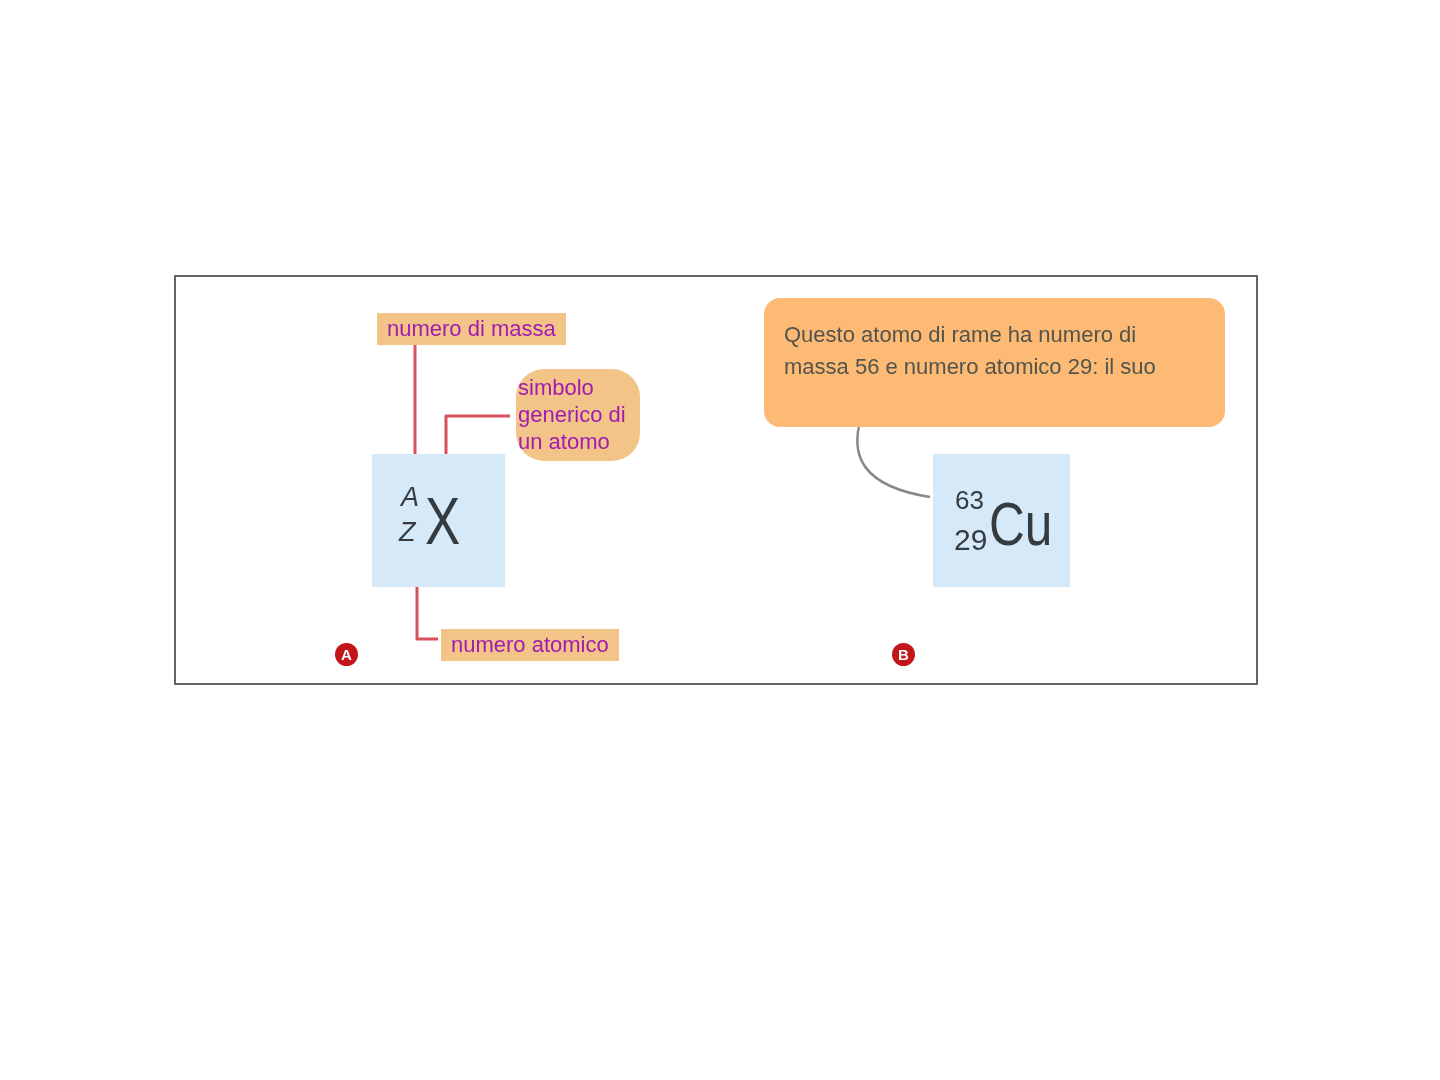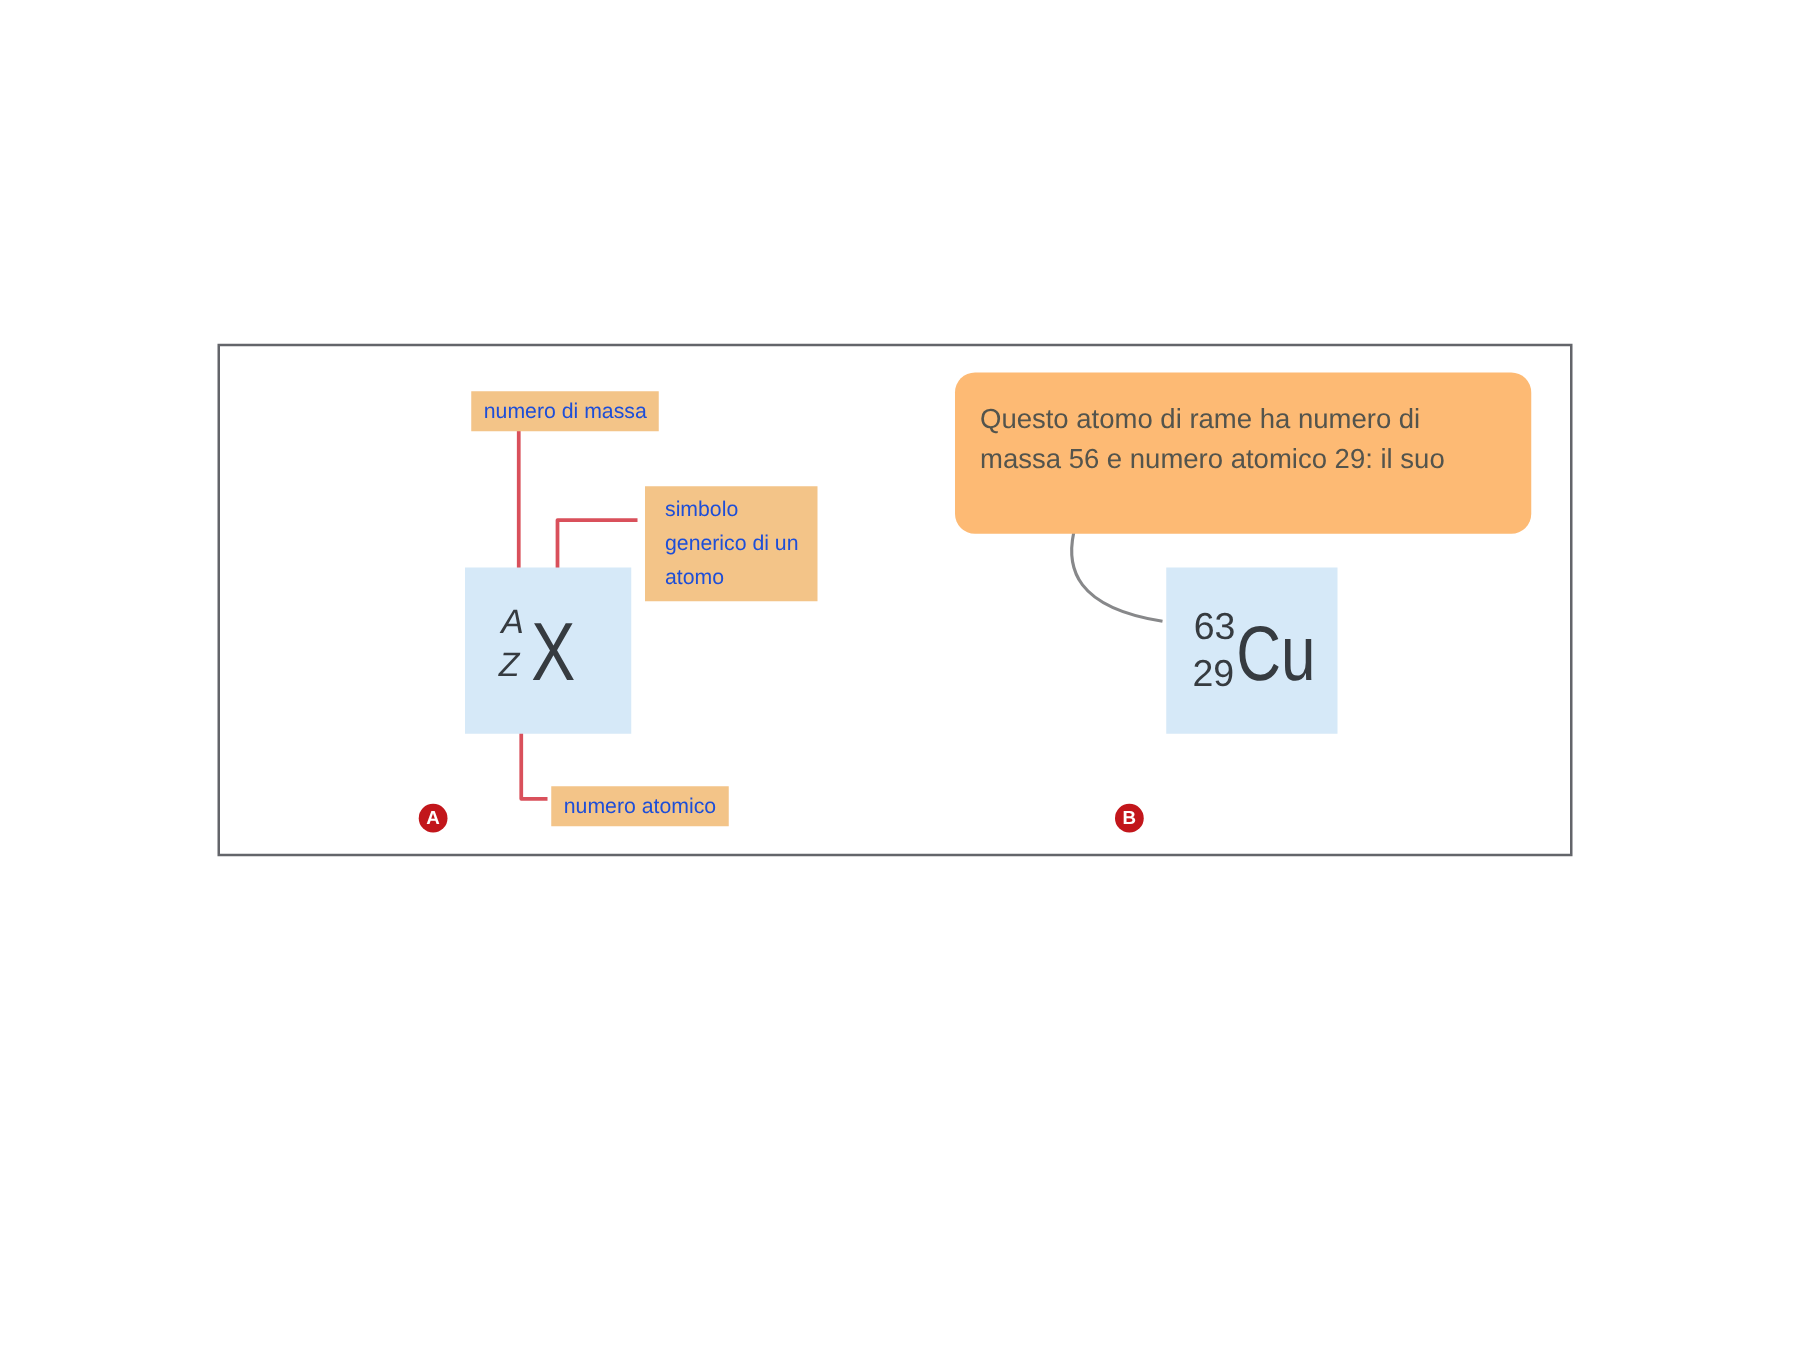--- a/index.html
+++ b/index.html
@@ -28,30 +28,30 @@
     left: 0; top: 0;
     width: 1084px;
     height: 410px;
     pointer-events: none;
   }
 
   
   .orange-label {
     position: absolute;
     background: #f3c488;
-    color: #1d4ed8;
-    font-size: 17px;
+    color: #a21caf;
+    font-size: 22px;
     line-height: 27px;
     padding: 2px 10px 3px 10px;
     white-space: nowrap;
   }
   .orange-label.multiline { white-space: normal; }
 
   .label-massa   { left: 201px; top: 36px; }
-  .label-simbolo { left: 340px; top: 112px; width: 112px; padding: 5px 10px 6px 16px; }
+  .label-simbolo { left: 340px; top: 92px; width: 112px; padding: 5px 10px 6px 2px; border-radius: 28px; }
   .label-atomico { left: 265px; top: 352px; }
 
   
   .nuclide-box {
     position: absolute;
     background: #d6e9f8;
   }
   .box-a { left: 196px; top: 177px; width: 133px; height: 133px; }
   .box-b { left: 757px; top: 177px; width: 137px; height: 133px; }
 
@@ -59,21 +59,21 @@
 
   .box-a .sup { left: 29px; top: 30px; font-size: 27px; font-style: italic; }
   .box-a .sub { left: 27px; top: 65px; font-size: 27px; font-style: italic; }
   .box-a .symbol {
     left: 53px; top: 34px;
     font-size: 66px;
     transform: scaleX(0.80);
     transform-origin: left top;
   }
 
-  .box-b .sup { left: 22px; top: 33px; font-size: 30px; }
+  .box-b .sup { left: 22px; top: 33px; font-size: 26px; }
   .box-b .sub { left: 21px; top: 71px; font-size: 30px; }
   .box-b .symbol {
     left: 56px; top: 39px;
     font-size: 62px;
     transform: scaleX(0.80);
     transform-origin: left top;
   }
 
   
   .callout {

